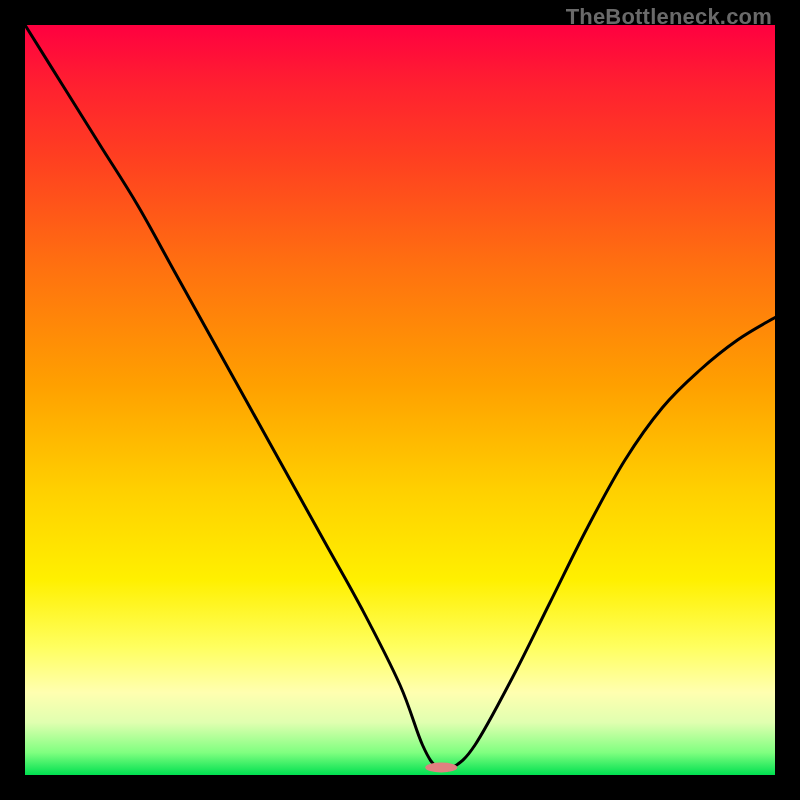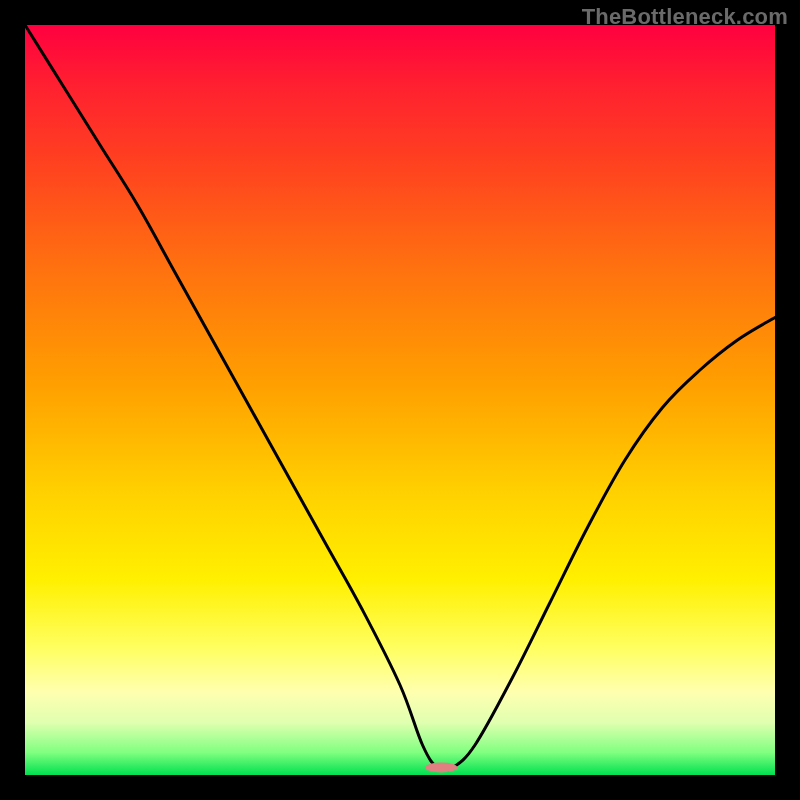--- a/index.html
+++ b/index.html
@@ -39,21 +39,21 @@
   .curve-svg {
     position: absolute;
     left: 0;
     top: 0;
     width: 750px;
     height: 750px;
   }
   .watermark {
     position: absolute;
     top: 4px;
-    right: 12px;
+    right: 28px;
     font-family: Arial, Helvetica, sans-serif;
     font-size: 22px;
     font-weight: 600;
     color: #6a6a6a;
     letter-spacing: 0.2px;
   }
 </style>
 </head>
 <body>
 

